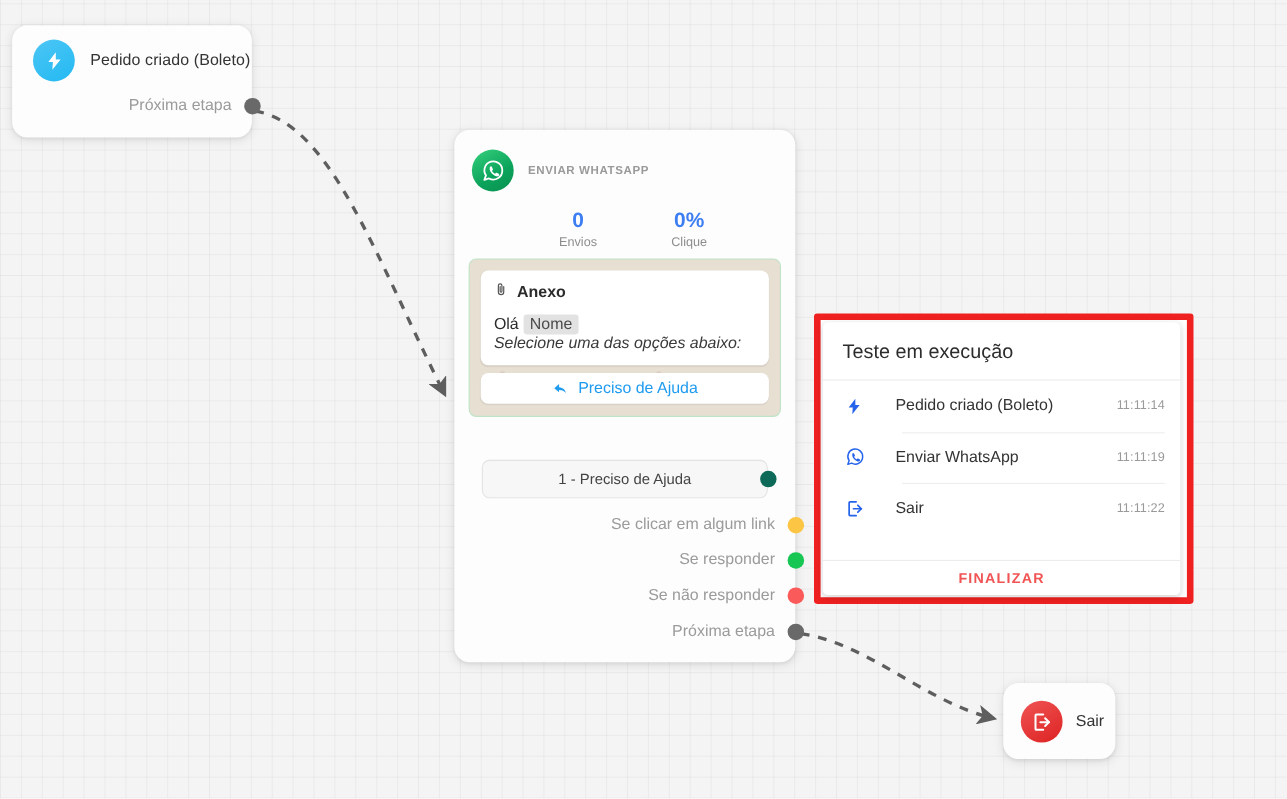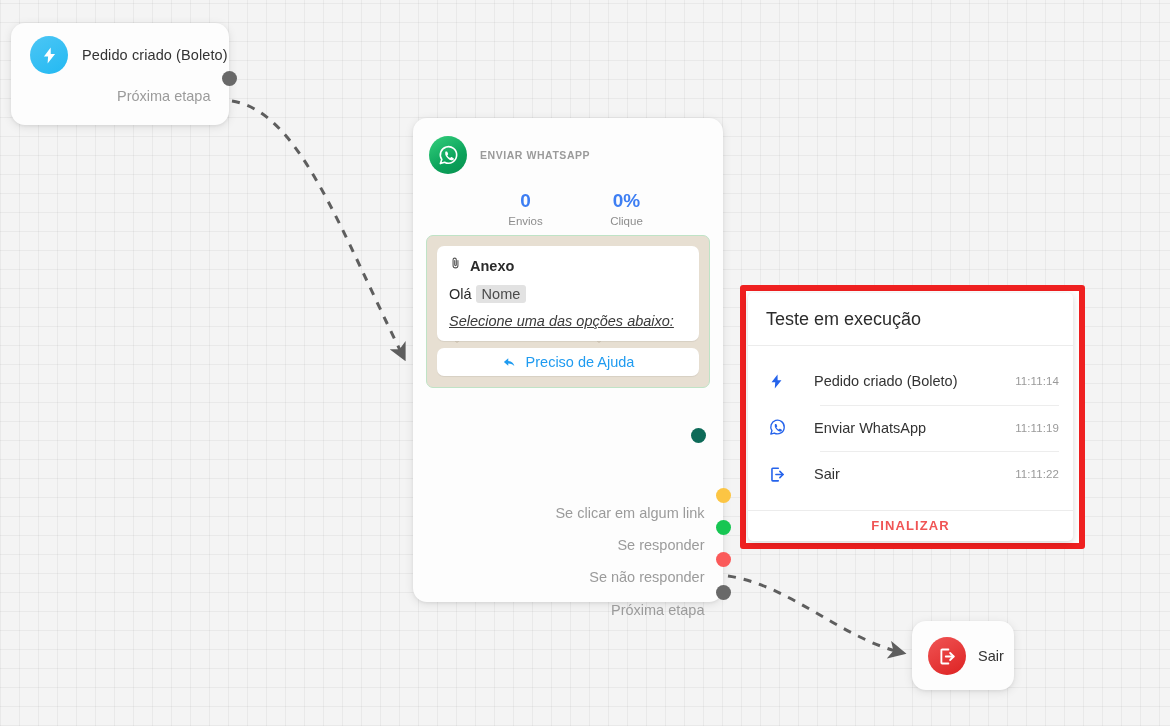--- a/index.html
+++ b/index.html
@@ -36,21 +36,21 @@
     flex: 0 0 auto;
   }
   .bolt-bg { background: linear-gradient(150deg,#4cc6f5 0%,#23b9f2 100%); }
   .trigger-title {
     margin-left: 14px; font-size: 14.5px; color: #333; letter-spacing: .1px;
   }
   .port-row {
     position: absolute; right: 0; display:flex; align-items:center;
     justify-content:flex-end; white-space: nowrap;
   }
-  .port-label { font-size: 14.5px; color: #9b9b9b; margin-top: 36px; }
+  .port-label { font-size: 14.5px; color: #9b9b9b; }
   .port-dot {
     width: 15px; height: 15px; border-radius: 50%;
     margin-left: 11px; margin-right: -7.5px;
   }
   .dot-grey   { background:#696969; }
   .dot-green  { background:#17c653; }
   .dot-yellow { background:#fcc543; }
   .dot-red    { background:#fb5a5a; }
   .dot-teal   { background:#0d6a58; }
 
@@ -94,21 +94,21 @@
     background:#fff; border-radius:7px; padding: 10px 12px 12px 12px;
     box-shadow: 0 1px 1px rgba(0,0,0,.07);
   }
   .attach-row { display:flex; align-items:center; }
   .attach-label { font-size: 14.5px; font-weight:700; color:#2b2b2b; margin-left:8px; }
   .msg-line { font-size:14.5px; color:#2b2b2b; margin-top:10px; }
   .var-chip {
     display:inline-block; background:#e2e2e2; border-radius:3px;
     padding: 1px 6px; color:#4b4b4b;
   }
-  .msg-italic { font-size:14.5px; color:#3a3a3a; font-style:italic; margin-top:10px;text-decoration:underline; }
+  .msg-italic { font-size:14.5px; color:#3a3a3a; font-style:italic; margin-top:0; }
   .wa-button {
     position:relative; z-index:1; margin-top:7px;
     background:#fff; border-radius:7px; height:28px;
     display:flex; align-items:center; justify-content:center;
     color:#1f9bf0; font-size:14.5px;
     box-shadow: 0 1px 1px rgba(0,0,0,.07);
   }
   .reply-arrow { margin-right:9px; display:flex; }
 
   .opt-box {
@@ -126,21 +126,21 @@
 
   
   #test-frame {
     position:absolute; left:740px; top:285px; width:345px; height:264px;
     border: 6px solid #ef2020; border-radius: 3px; background:#fff;
   }
   #test-panel {
     position:absolute; left:748px; top:293px; width:325px; height:248px;
     background:#fff; border-radius:5px;
     box-shadow: 0 2px 7px rgba(0,0,0,.16);
-    display:flex; flex-direction:column;gap:12px;
+    display:flex; flex-direction:column;
   }
   .tp-title {
     padding: 16px 18px 15px 18px; font-size:18px; color:#2c2c2c;
     border-bottom:1px solid #ececec;
   }
   .tp-list { flex:1; }
   .tp-row {
     display:flex; align-items:center; height:46.5px; padding: 0 14px 0 20px;
   }
   .tp-row + .tp-row { position:relative; }
@@ -238,20 +238,23 @@
         <span class="reply-arrow">
           <svg width="15" height="15" viewBox="0 0 24 24" fill="#1f9bf0">
             <path d="M10 5 L3 11 L10 17 v-3.4 c4.6 0 7.6 1.3 9.8 4.4 -0.9-4.6-3.6-7.6-9.8-8.3 z"></path>
           </svg>
         </span>
         <span>Preciso de Ajuda</span>
       </div>
     </div>
   </div>
 
+  <div class="opt-box">
+    <span>1 - Preciso de Ajuda</span>
+  </div>
   <span class="port-dot dot-teal" style="position:absolute;left:691px;top:428px;margin:0;"></span>
 
   <div class="port-row" style="left:0;right:447px;top:501px;">
     <span class="port-label">Se responder</span>
     <span class="port-dot dot-green"></span>
   </div>
   <div class="port-row" style="left:0;right:447px;top:469px;">
     <span class="port-label">Se clicar em algum link</span>
     <span class="port-dot dot-yellow"></span>
   </div>

